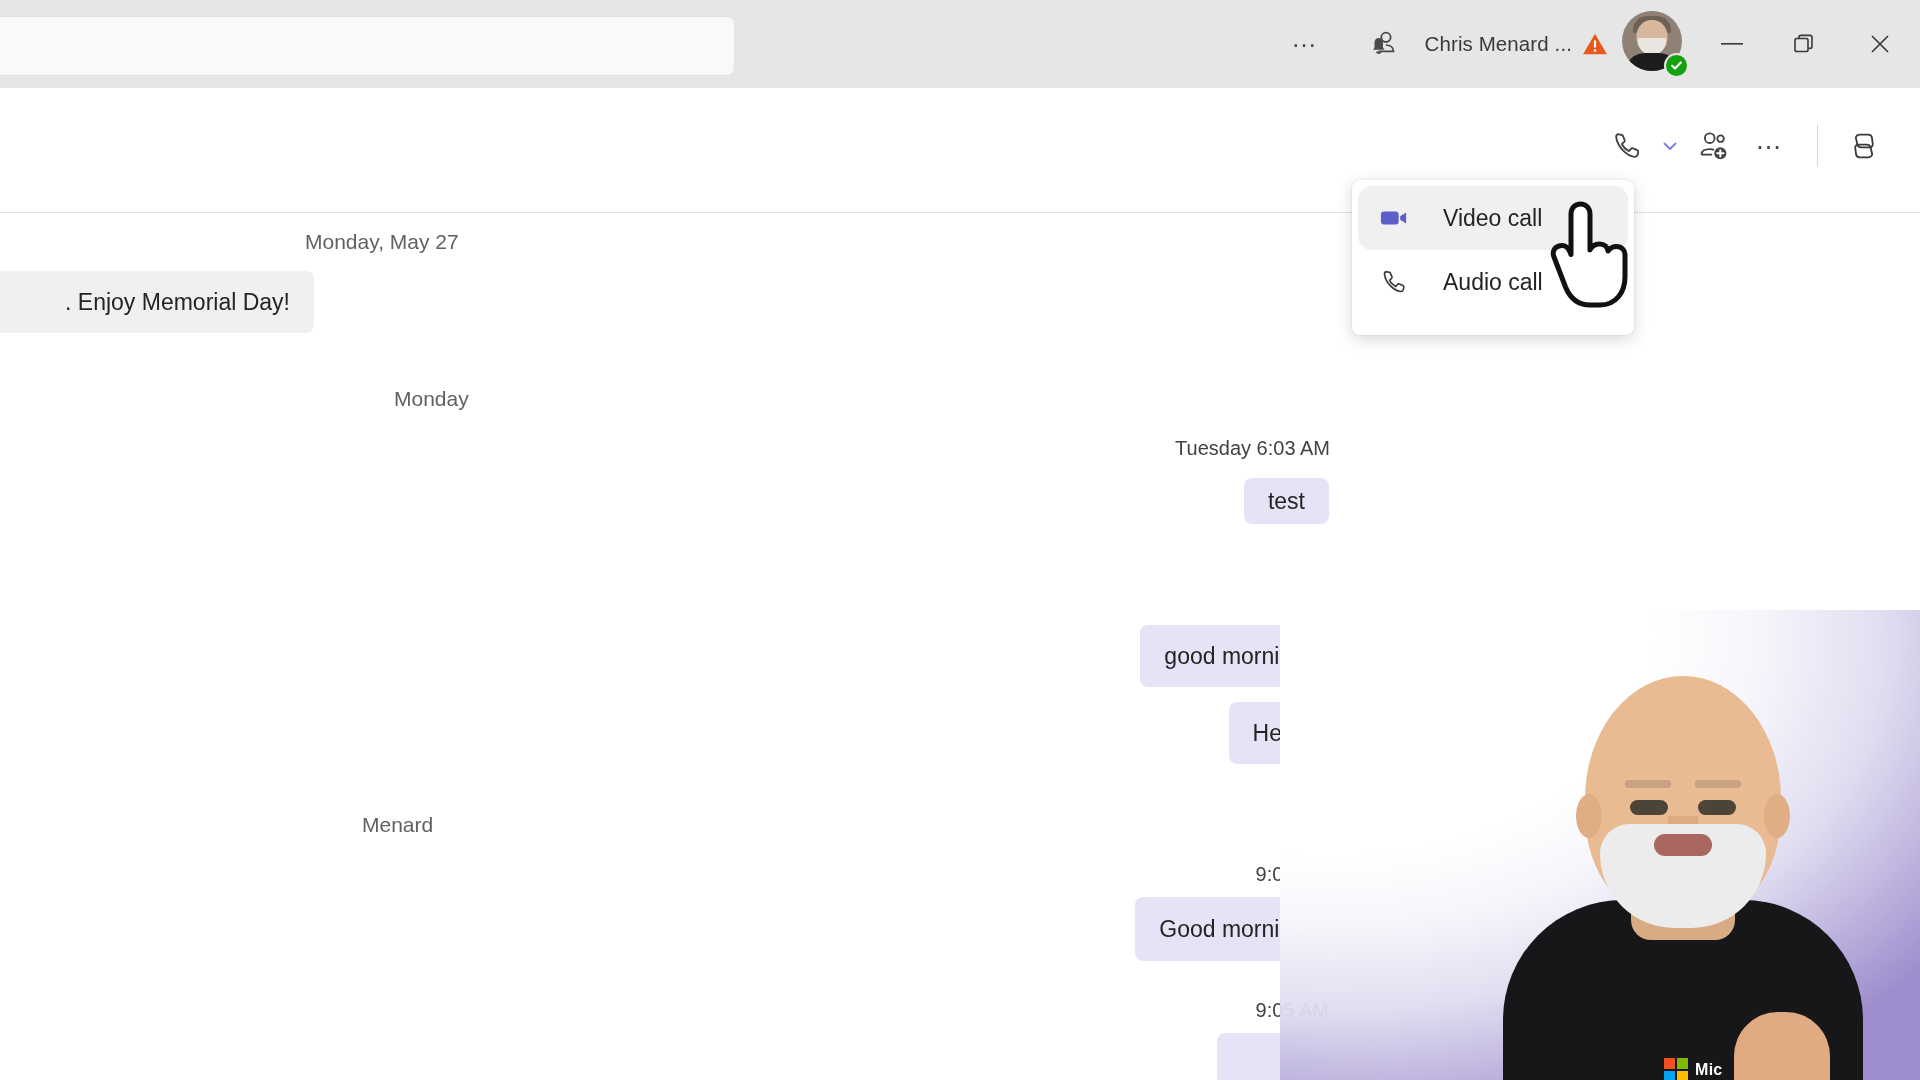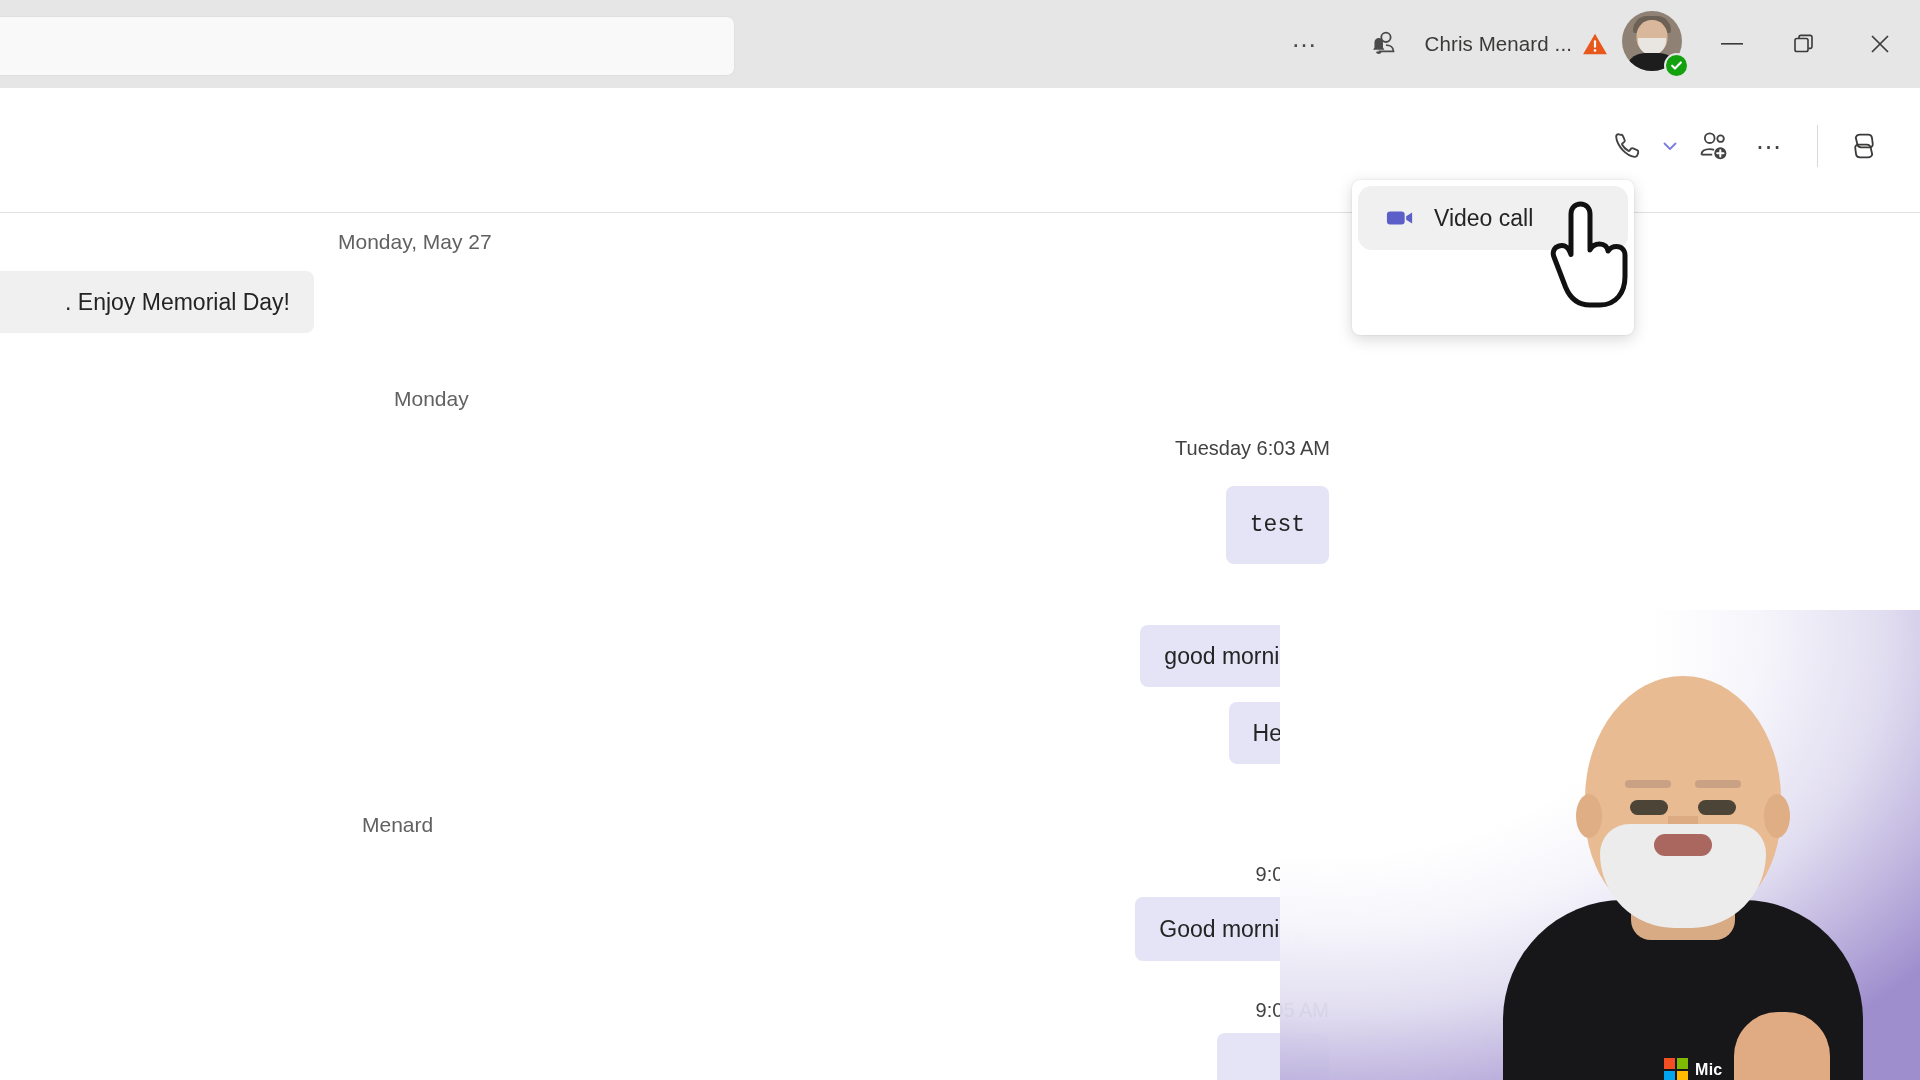--- a/index.html
+++ b/index.html
@@ -101,24 +101,24 @@
     position: absolute; left: 1352px; top: 180px;
     width: 282px; height: 155px;
     background: #ffffff;
     border-radius: 8px;
     box-shadow: 0 4px 16px rgba(0,0,0,.16), 0 0 2px rgba(0,0,0,.12);
     padding: 6px;
     z-index: 30;
   }
   .menu-item {
     display: flex; align-items: center;
-    height: 64px; padding-left: 28px;
+    height: 64px; padding-left: 22px;
     border-radius: 14px;
     font-size: 23px; color: #242424;
-    gap: 20px;
+    gap: 35px;
   }
   .menu-item.hovered { background: #f0f0f0; }
   .mi-icon { width: 28px; display:flex; align-items:center; justify-content:center; }
 
   
   .cursor { position: absolute; left: 1545px; top: 198px; z-index: 40; pointer-events: none; }
 
   
   .msg-area { position: absolute; left: 0; top: 213px; width: 1920px; height: 867px; overflow: hidden; background:#fff; }
   .date-divider {
@@ -306,41 +306,49 @@
   <div class="call-menu">
     <div class="menu-item hovered">
       <span class="mi-icon">
         <svg width="30" height="22" viewBox="0 0 30 22">
           <rect x="1" y="4" width="19" height="14" rx="3.4" fill="#5b5fc7"></rect>
           <path d="M21.6 9 28 5.2v11.6L21.6 13z" fill="#5b5fc7"></path>
         </svg>
       </span>
       <span>Video call</span>
     </div>
+    <div class="menu-item">
+      <span class="mi-icon">
+        <svg width="28" height="28" viewBox="0 0 24 24" fill="none" stroke="#3b3a39" stroke-width="1.4">
+          <path d="M7.2 3.6c.7-.2 1.4.1 1.7.8l1.3 3c.3.6.1 1.3-.4 1.7l-1.3 1c-.2.2-.3.5-.2.8a11 11 0 0 0 4.8 4.8c.3.1.6 0 .8-.2l1-1.3c.4-.5 1.1-.7 1.7-.4l3 1.3c.7.3 1 1 .8 1.7l-.5 1.8a2.1 2.1 0 0 1-2.3 1.5C11.6 19.3 4.7 12.4 3.9 5.4A2.1 2.1 0 0 1 5.4 3.1z"></path>
+        </svg>
+      </span>
+      <span>Audio call</span>
+    </div>
   </div>
 
   <div class="cursor">
     <svg width="90" height="112" viewBox="0 0 90 112">
       <path d="M26 16c0-6 4-10 9.5-10S45 10 45 16v36c2-4 5.5-6 9.5-6 5 0 8 3 8.5 7 2-3 5-4.5 8.5-4.5 5 0 8.5 3.5 8.5 9v21c0 16-9 28.5-25 28.5H45c-13 0-20-7-24.5-18L9 59c-2-5 0-9.5 5-11 4.5-1.4 8.5.6 10.5 5l1.5 3.5z" fill="#ffffff" stroke="#111111" stroke-width="5" stroke-linejoin="round"></path>
     </svg>
   </div>
 
   <div class="msg-area">
 
-    <div class="date-divider" style="left:305px; top:17px;margin-left:33px;">Monday, May 27</div>
+    <div class="date-divider" style="left:305px; top:17px;">Monday, May 27</div>
 
     <div class="bubble in" style="left:-86px; top:58px; width:400px; height:62px; justify-content:flex-end;">
       <span>. Enjoy Memorial Day!</span>
     </div>
 
     <div class="day-label" style="left:350px; top:174px;margin-left:44px;">Monday</div>
 
     <div class="ts" style="right:590px; top:224px;">Tuesday 6:03 AM</div>
 
-    <div class="bubble out" style="right:591px; top:273px; height:78px;font-family:Liberation Mono, monospace;">
+    <div class="bubble out" style="right:591px; top:265px; height:46px;">
       <span>test</span>
     </div>
 
 
     <div class="bubble out" style="right:591px; top:412px; height:62px;">
       <span>good morning</span>
     </div>
 
     <div class="bubble out" style="right:591px; top:489px; height:62px;">
       <span>Hello</span>

